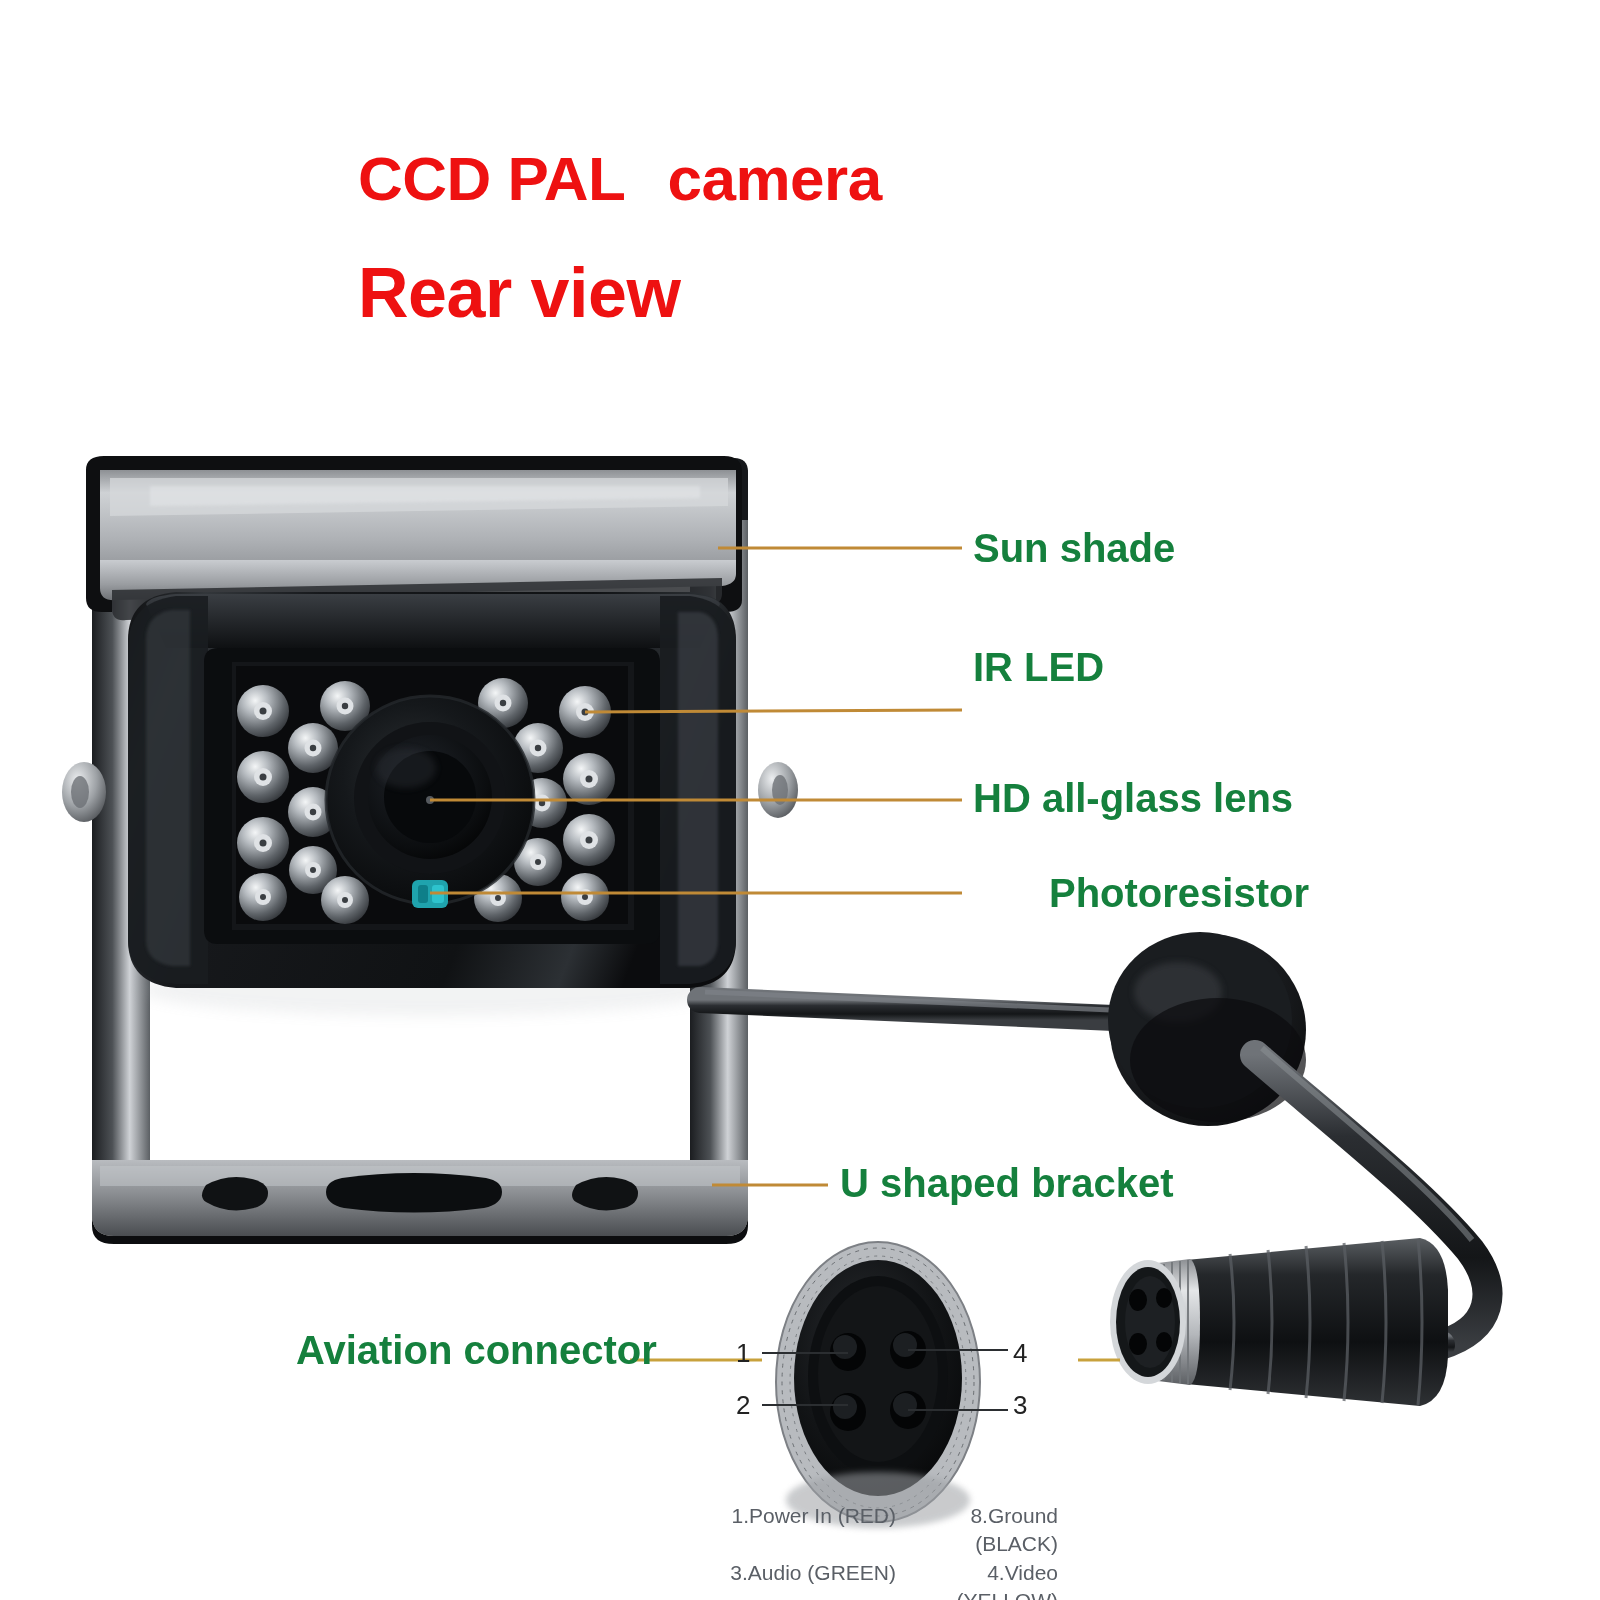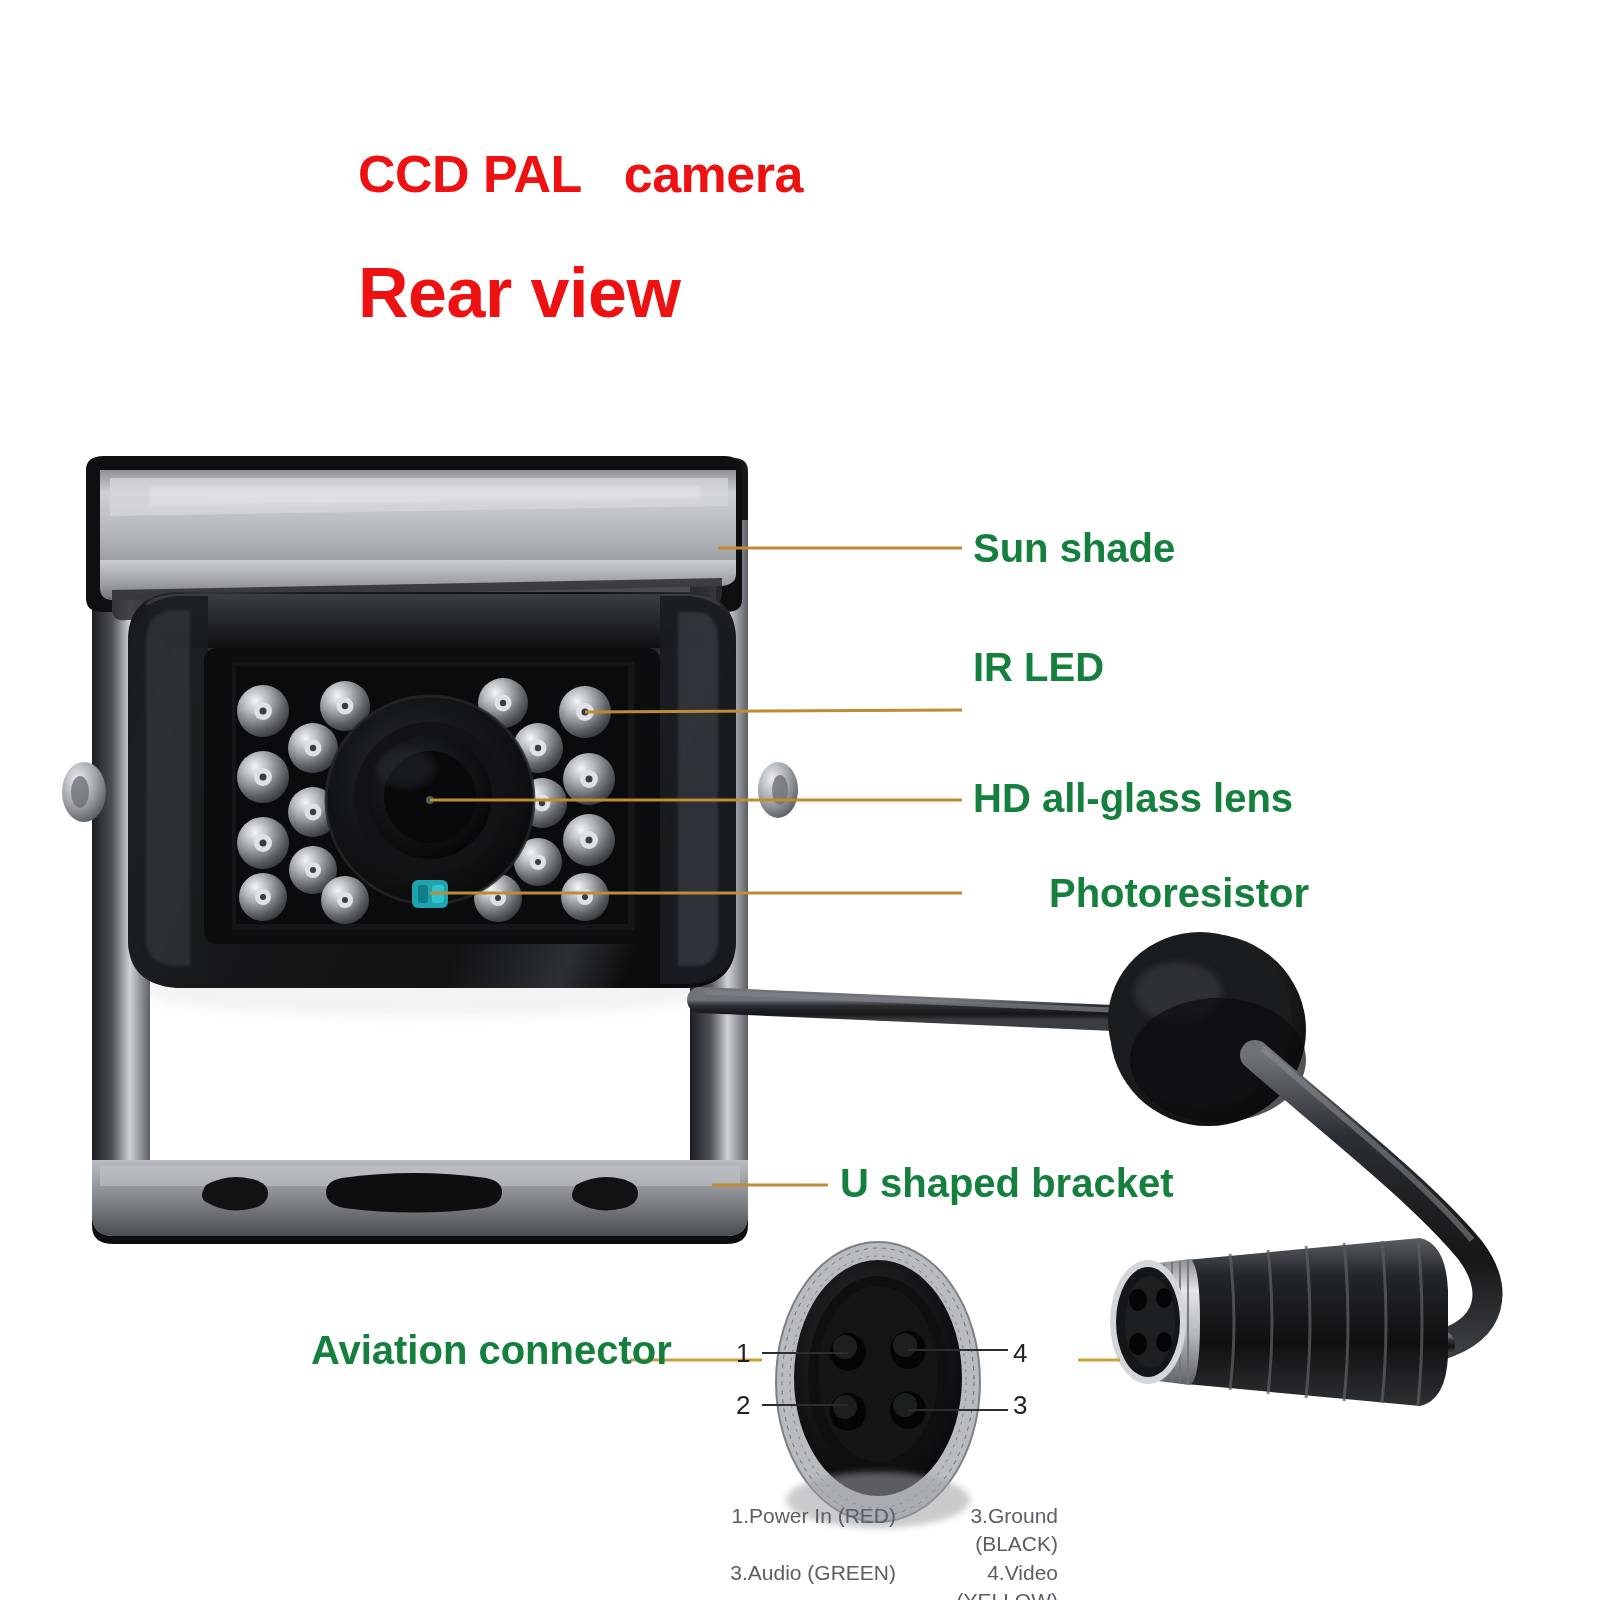--- a/index.html
+++ b/index.html
@@ -11,35 +11,35 @@
   }
   #stage{position:absolute;left:0;top:0;width:1600px;height:1600px;}
   svg.layer{position:absolute;left:0;top:0;width:1600px;height:1600px;overflow:visible;}
 
   
   .title{
     position:absolute;color:#ee1111;font-weight:bold;
     font-family:"Liberation Sans", sans-serif;
     letter-spacing:-0.5px;white-space:nowrap;line-height:1;
   }
-  #title-line1{left:358px;top:148px;font-size:52px;}
+  #title-line1{left:358px;top:148px;font-size:62px;}
   #title-line1 .t2{margin-left:42px;}
   #title-line2{left:358px;top:258px;font-size:70px;}
 
   
   .callout-label{
     position:absolute;color:#15803d;font-weight:bold;white-space:nowrap;
     font-family:"Liberation Sans", sans-serif;font-size:40px;line-height:1;
   }
   #lbl-sun-shade{left:973px;top:528px;}
   #lbl-ir-led{left:973px;top:647px;}
   #lbl-hd-lens{left:973px;top:778px;text-align:center;}
   #lbl-photoresistor{left:1013px;top:873px;margin-left:36px;}
   #lbl-u-bracket{left:840px;top:1163px;}
-  #lbl-aviation{left:311px;top:1330px;text-align:right;}
+  #lbl-aviation{left:296px;top:1330px;text-align:right;}
 
   
   .pin-num{
     position:absolute;color:#222;font-size:26px;font-weight:normal;
     font-family:"Liberation Sans", sans-serif;line-height:1;white-space:nowrap;
   }
   #pin-1{left:736px;top:1340px;}
   #pin-2{left:736px;top:1392px;}
   #pin-4{left:1013px;top:1340px;}
   #pin-3{left:1013px;top:1392px;}
@@ -441,21 +441,21 @@
   <div class="callout-label" id="lbl-aviation">Aviation connector</div>
 
   <div class="pin-num" id="pin-1">1</div>
   <div class="pin-num" id="pin-2">2</div>
   <div class="pin-num" id="pin-3">3</div>
   <div class="pin-num" id="pin-4">4</div>
 
   <div id="pin-legend">
     <div class="row">
       <span class="c1">1.Power In (RED)</span>
-      <span class="c2">3.Ground (BLACK)</span>
+      <span class="c2">8.Ground (BLACK)</span>
     </div>
     <div class="row">
       <span class="c1">3.Audio (GREEN)</span>
       <span class="c2">4.Video (YELLOW)</span>
     </div>
   </div>
 
 </div>
 
 </body></html>

